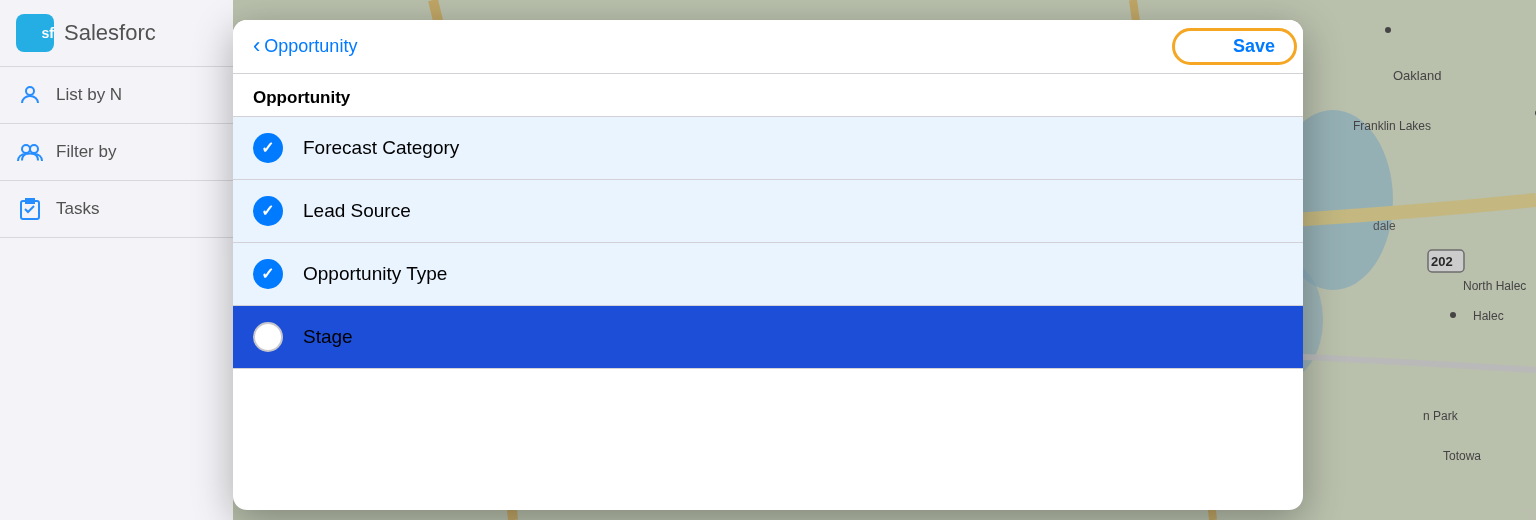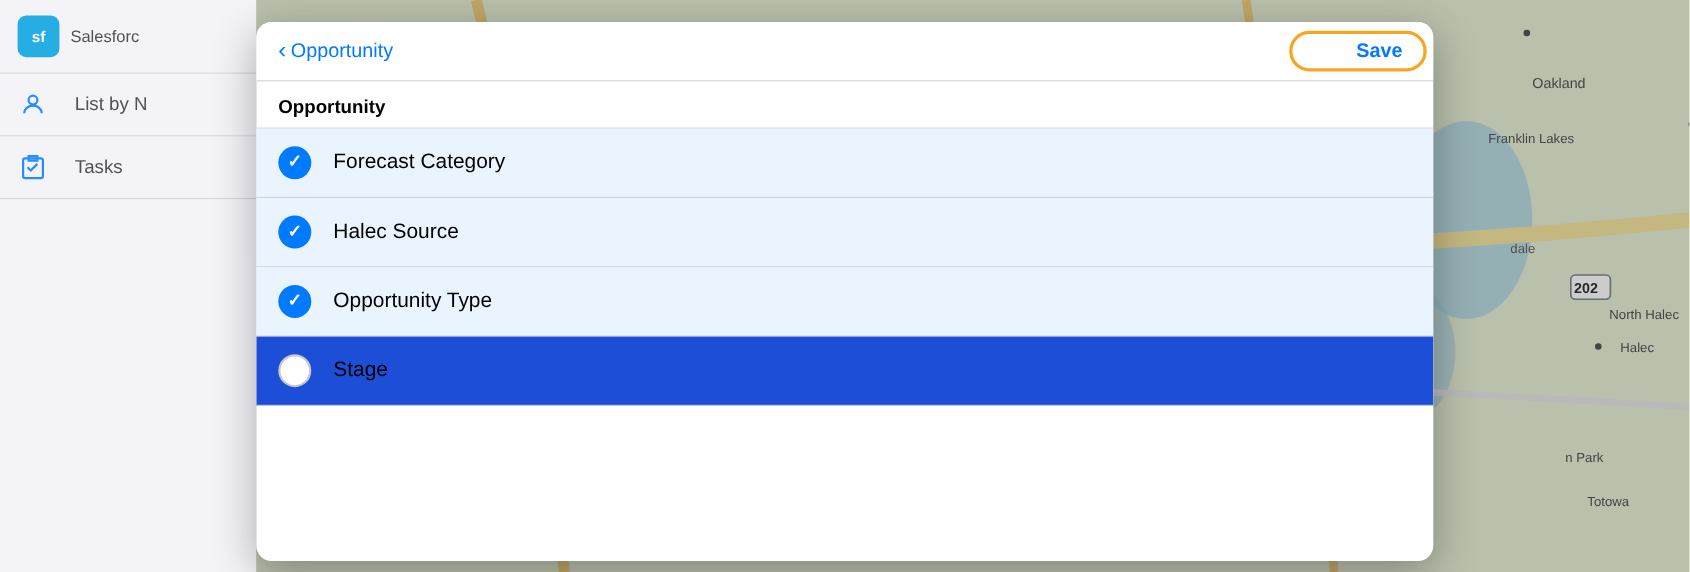--- a/index.html
+++ b/index.html
@@ -30,40 +30,40 @@
       border-bottom: 1px solid #d1d1d6;
     }
 
     .sidebar-logo {
       width: 38px;
       height: 38px;
       border-radius: 8px;
       background: #00a1e0;
       display: flex;
       align-items: center;
-      justify-content: center;
+      justify-content: flex-end;
       color: white;
       font-weight: bold;
       font-size: 14px;
       margin-right: 10px;
       flex-shrink: 0;
     }
 
     .sidebar-title {
-      font-size: 15px;
+      font-size: 22px;
       color: #333;
       font-weight: 500;
     }
 
     .sidebar-item {
       display: flex;
       align-items: center;
       padding: 14px 16px;
       border-bottom: 1px solid #d1d1d6;
-      gap: 24px;
+      gap: 12px;
     }
 
     .sidebar-item-icon {
       width: 28px;
       height: 28px;
       color: #007aff;
       flex-shrink: 0;
       display: flex;
       align-items: center;
       justify-content: center;
@@ -210,20 +210,33 @@
   <div class="sidebar-item">
     <div class="sidebar-item-icon">
       <svg width="24" height="24" viewBox="0 0 24 24" fill="none" stroke="#007aff" stroke-width="2">
         <circle cx="12" cy="8" r="4"></circle>
         <path d="M4 20c0-4 3.6-7 8-7s8 3 8 7"></path>
       </svg>
     </div>
     <span class="sidebar-item-label">List by N</span>
   </div>
 
+  <div class="sidebar-item">
+    <div class="sidebar-item-icon">
+      <svg width="26" height="24" viewBox="0 0 26 24" fill="none" stroke="#007aff" stroke-width="2">
+        <circle cx="9" cy="9" r="4"></circle>
+        <circle cx="17" cy="9" r="4"></circle>
+        <path d="M1 21c0-4 3.1-7 8-7"></path>
+        <path d="M25 21c0-4-3.1-7-8-7"></path>
+        <path d="M9 14c1.2-.4 2.5-.6 4-.6s2.8.2 4 .6c2.5.9 4 3.2 4 6.6"></path>
+        <path d="M9 14c-2.5.9-4 3.2-4 6.6"></path>
+      </svg>
+    </div>
+    <span class="sidebar-item-label">Filter by</span>
+  </div>
 
   <div class="sidebar-item">
     <div class="sidebar-item-icon">
       <svg width="22" height="24" viewBox="0 0 22 24" fill="none" stroke="#007aff" stroke-width="2">
         <rect x="2" y="4" width="18" height="18" rx="2"></rect>
         <path d="M7 2h8v4H7z"></path>
         <path d="M6 12l3 3 6-6"></path>
       </svg>
     </div>
     <span class="sidebar-item-label">Tasks</span>
@@ -284,21 +297,21 @@
     <div class="check-icon filled">
       <span class="check-mark">✓</span>
     </div>
     <span class="list-item-label">Forecast Category</span>
   </div>
 
   <div class="list-item selected">
     <div class="check-icon filled">
       <span class="check-mark">✓</span>
     </div>
-    <span class="list-item-label">Halec Source</span>
+    <span class="list-item-label">Lead Source</span>
   </div>
 
   <div class="list-item selected">
     <div class="check-icon filled">
       <span class="check-mark">✓</span>
     </div>
     <span class="list-item-label">Opportunity Type</span>
   </div>
 
   <div class="list-item unselected">

